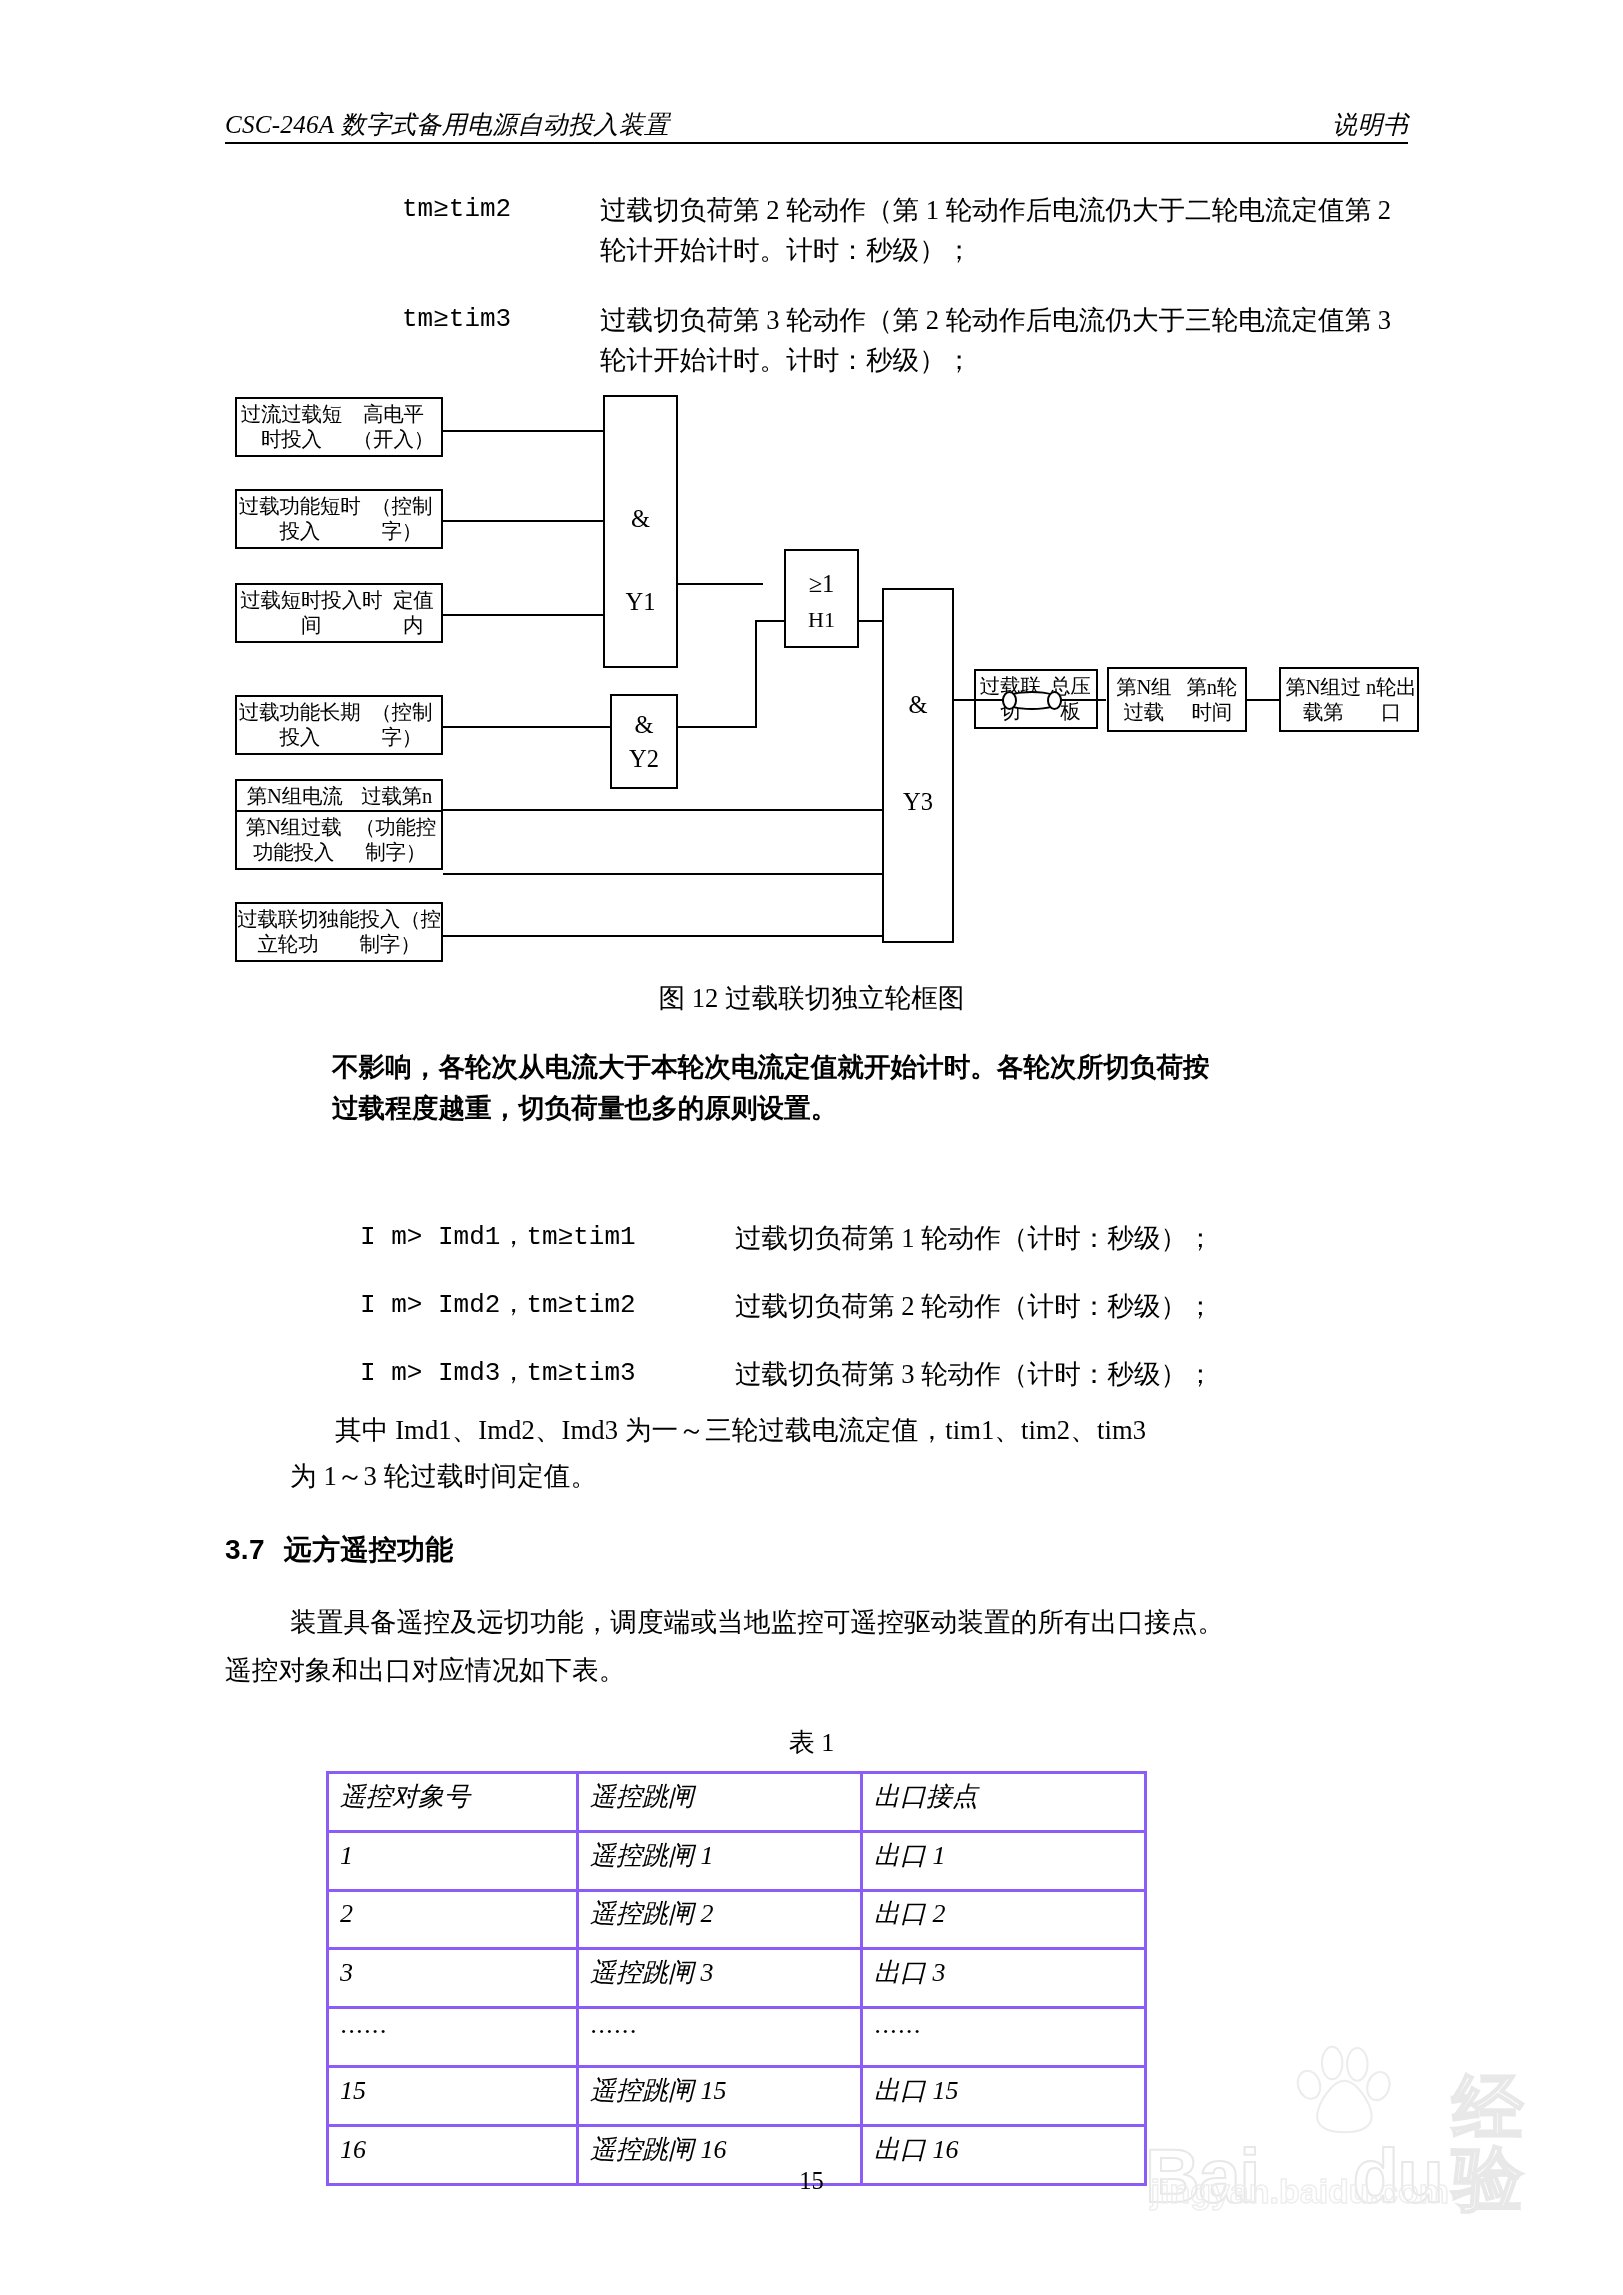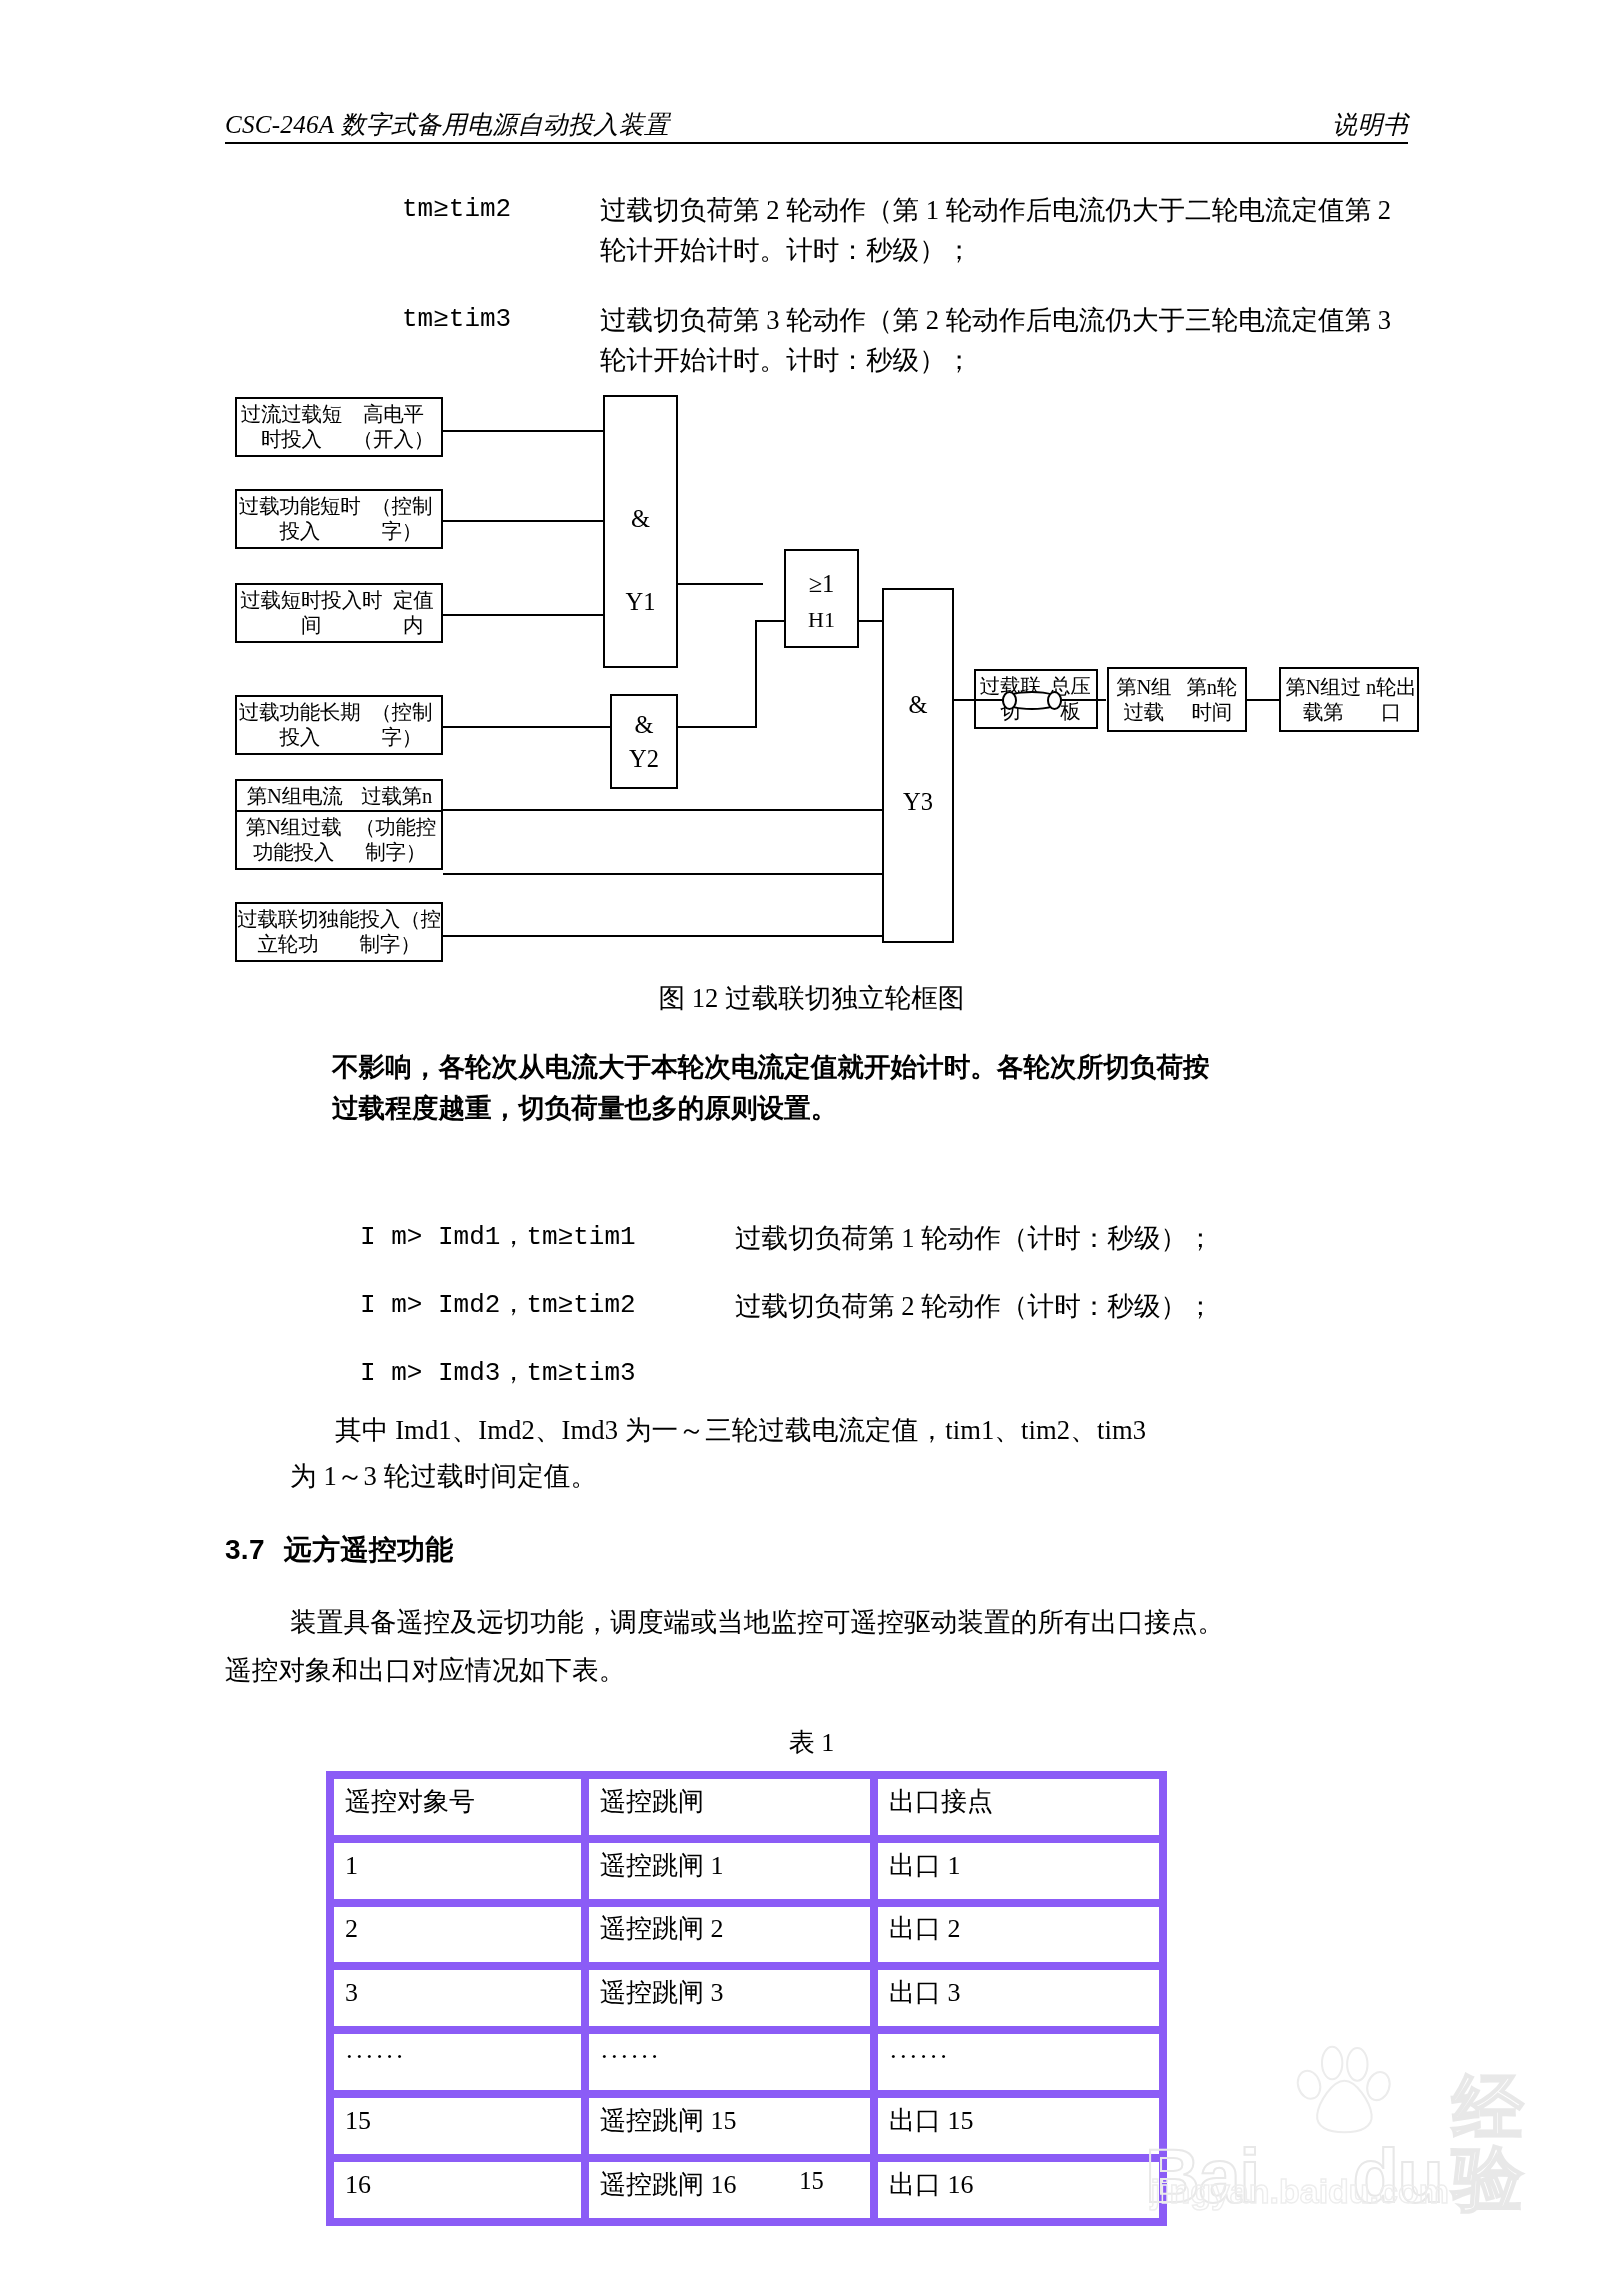--- a/index.html
+++ b/index.html
@@ -173,25 +173,26 @@
     width: 1623px;
     text-align: center;
     font-size: 26px;
   }
   table.t1 {
     position: absolute;
     border-collapse: collapse;
     font-size: 26px;
   }
   table.t1 td {
-    border: 8px solid #8b5cf6;
+    border: 3px solid #8b5cf6;
     padding: 6.8px 11px 11px 11px;
     vertical-align: top;
     height: 38px;
     line-height: 1.2;
+    font-style: italic;
   }
   .c1 { width: 225px; }
   .c2 { width: 259px; }
   .c3 { width: 259px; }
   .dots { letter-spacing: 1.4px; }
 
   
   .pageno {
     position: absolute;
     width: 1623px;
@@ -381,20 +382,21 @@
     <span class="def-val" style="width:654px;">过载切负荷第 1 轮动作（计时：秒级）；</span>
   </div>
 
   <div class="def-row" style="left:360px; top:1286px; width:1050px;">
     <span class="def-key" style="width:375px; flex:0 0 375px;">I m&gt; Imd2，tm≥tim2</span>
     <span class="def-val" style="width:654px;">过载切负荷第 2 轮动作（计时：秒级）；</span>
   </div>
 
   <div class="def-row" style="left:360px; top:1354px; width:1050px;">
     <span class="def-key" style="width:375px; flex:0 0 375px;">I m&gt; Imd3，tm≥tim3</span>
+    <span class="def-val" style="width:654px;">过载切负荷第 3 轮动作（计时：秒级）；</span>
   </div>
 
   <div class="tb" style="left:335px; top:1410px; width:1077px;">其中 Imd1、Imd2、Imd3 为一～三轮过载电流定值，tim1、tim2、tim3</div>
   <div class="tb" style="left:290px; top:1456px; width:1118px;">为 1～3 轮过载时间定值。</div>
 
   <div class="sec-h" style="left:225px; top:1531px;">
     <span>3.7</span><span style="display:inline-block;width:19px;"></span><span>远方遥控功能</span>
   </div>
 
   <div class="tb" style="left:290px; top:1602px; width:1118px;">装置具备遥控及远切功能，调度端或当地监控可遥控驱动装置的所有出口接点。</div>

